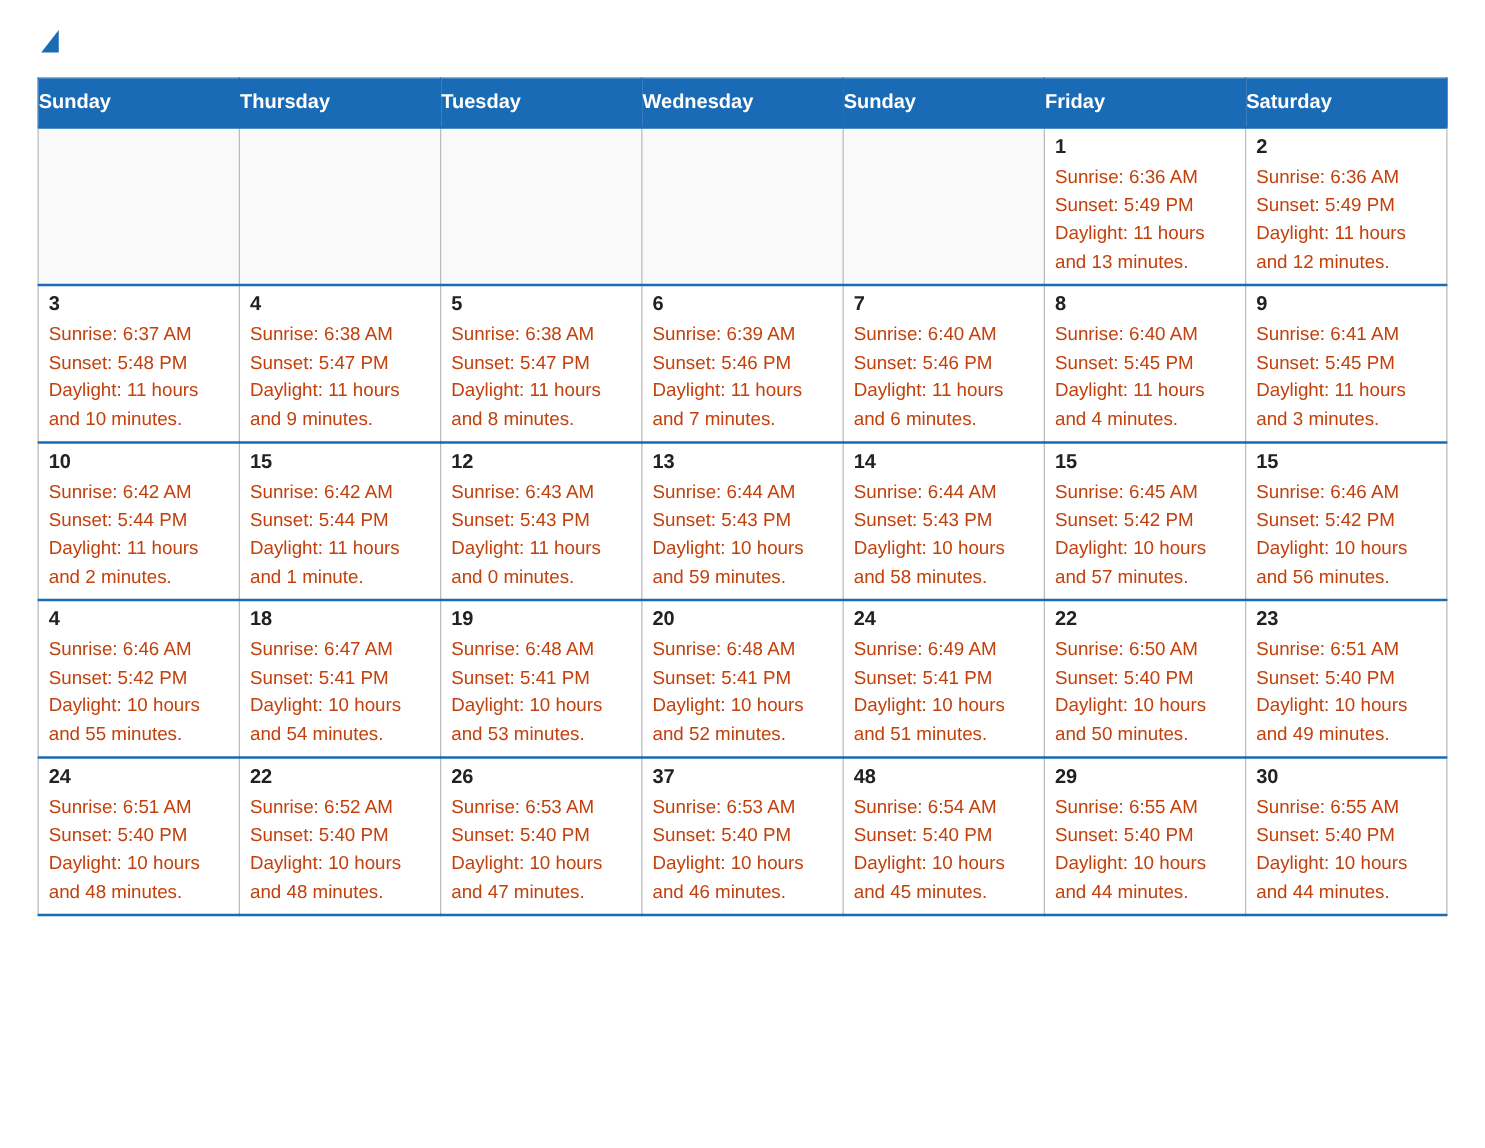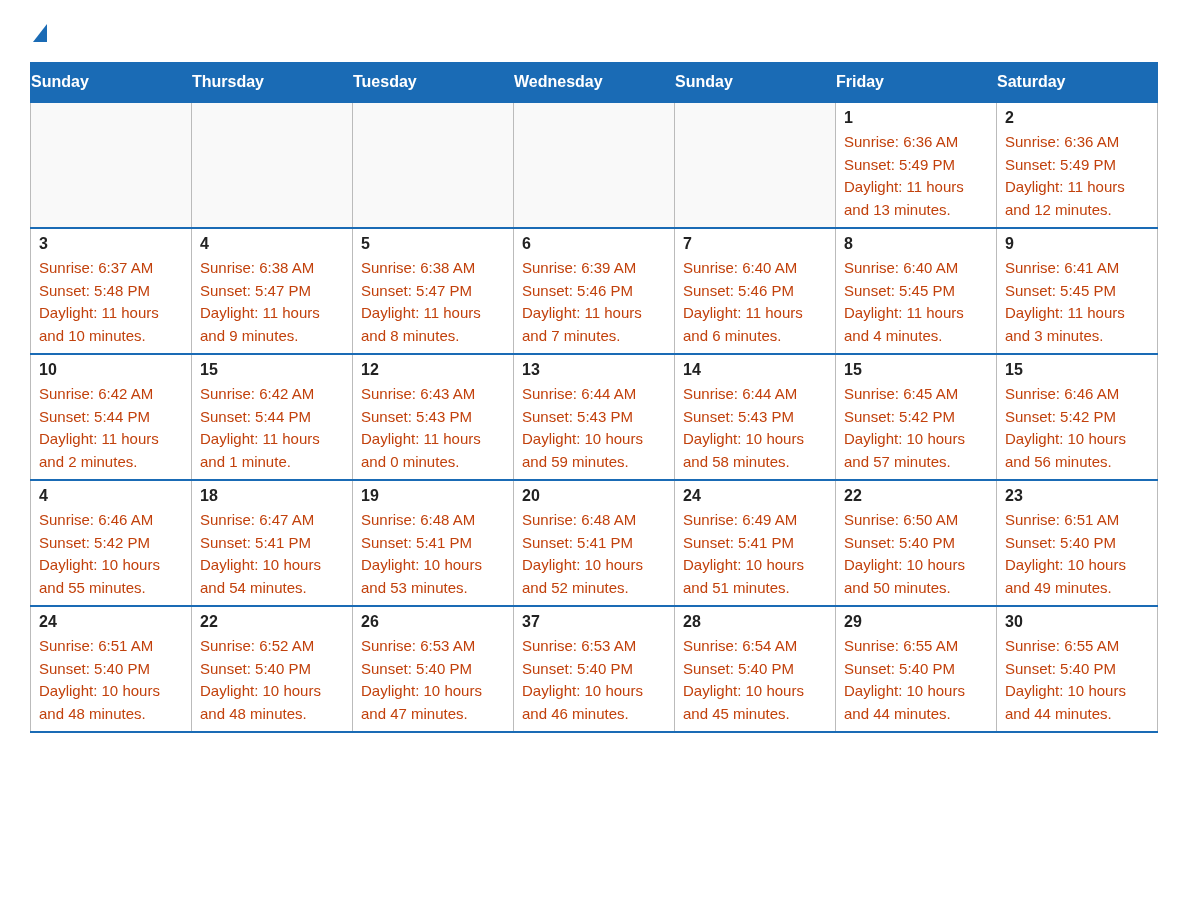--- a/index.html
+++ b/index.html
@@ -244,21 +244,21 @@
         </td>
         <td>
           <span class="day-number">26</span>
           <div class="day-info">Sunrise: 6:53 AM<br>Sunset: 5:40 PM<br>Daylight: 10 hours and 47 minutes.</div>
         </td>
         <td>
           <span class="day-number">37</span>
           <div class="day-info">Sunrise: 6:53 AM<br>Sunset: 5:40 PM<br>Daylight: 10 hours and 46 minutes.</div>
         </td>
         <td>
-          <span class="day-number">28</span>
+          <span class="day-number">48</span>
           <div class="day-info">Sunrise: 6:54 AM<br>Sunset: 5:40 PM<br>Daylight: 10 hours and 45 minutes.</div>
         </td>
         <td>
           <span class="day-number">29</span>
           <div class="day-info">Sunrise: 6:55 AM<br>Sunset: 5:40 PM<br>Daylight: 10 hours and 44 minutes.</div>
         </td>
         <td>
           <span class="day-number">30</span>
           <div class="day-info">Sunrise: 6:55 AM<br>Sunset: 5:40 PM<br>Daylight: 10 hours and 44 minutes.</div>
         </td>

